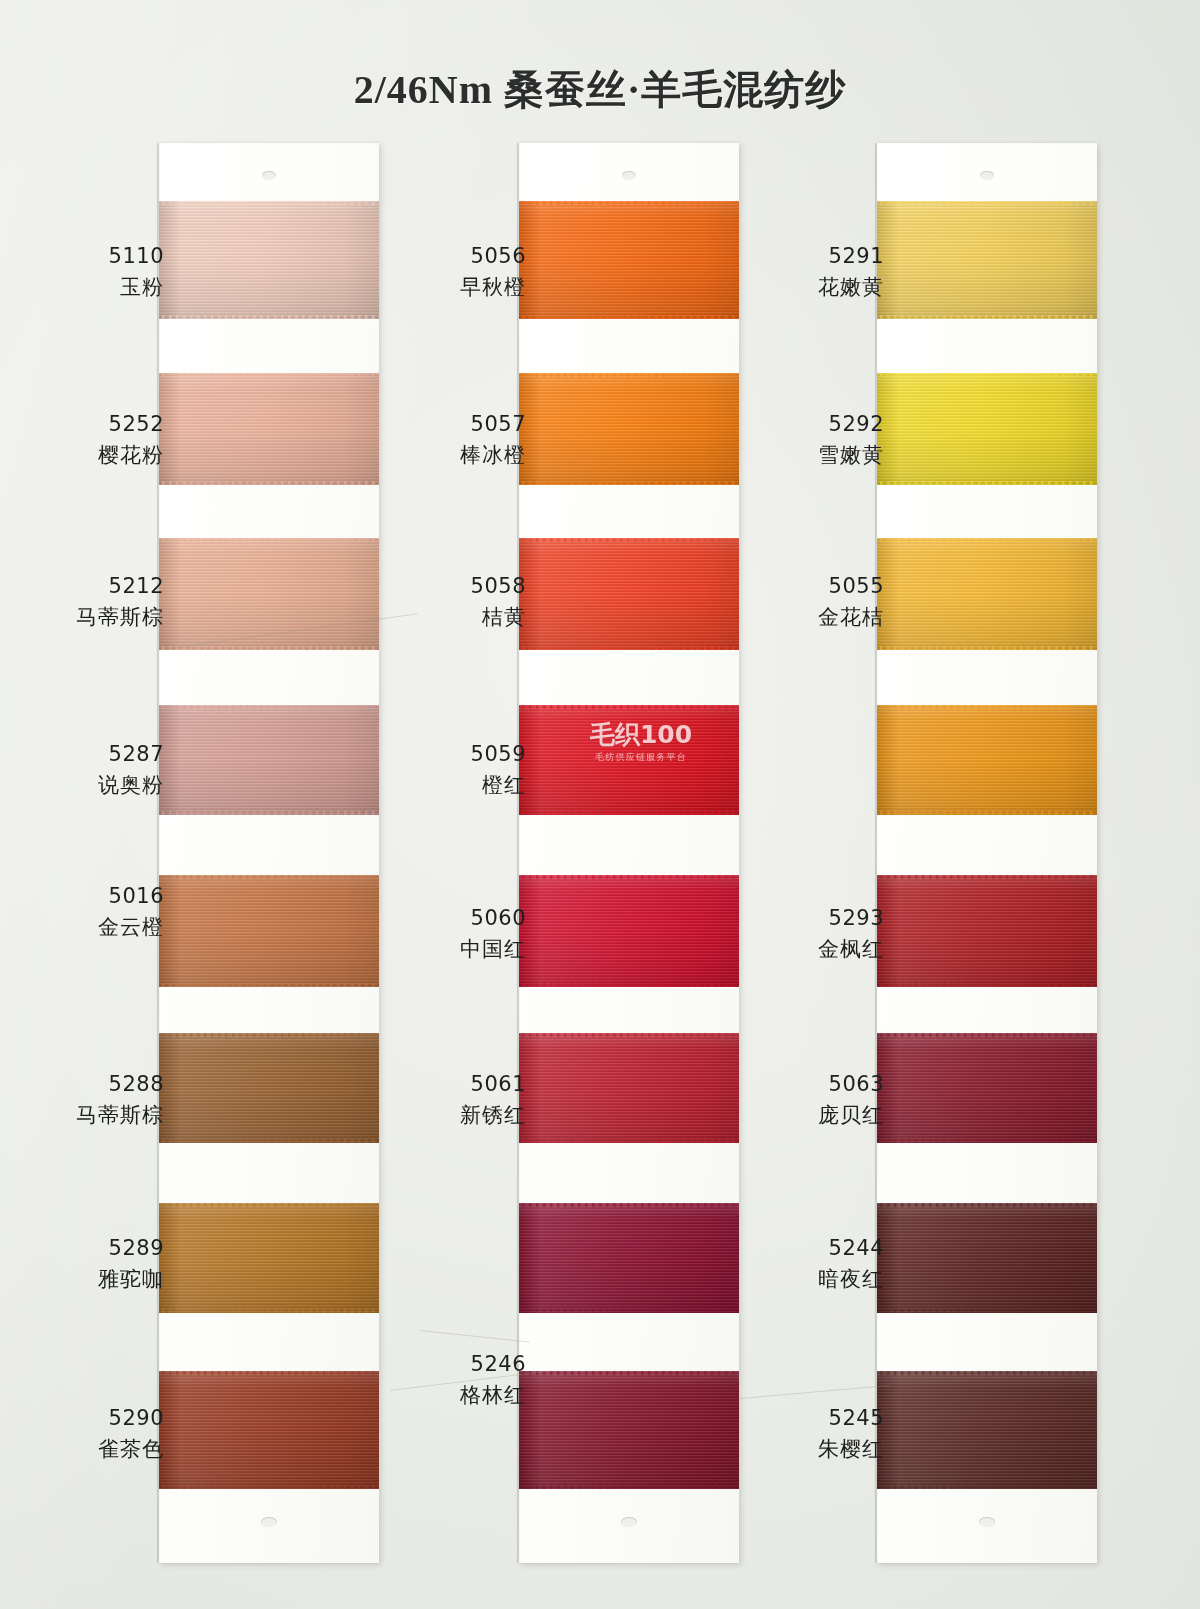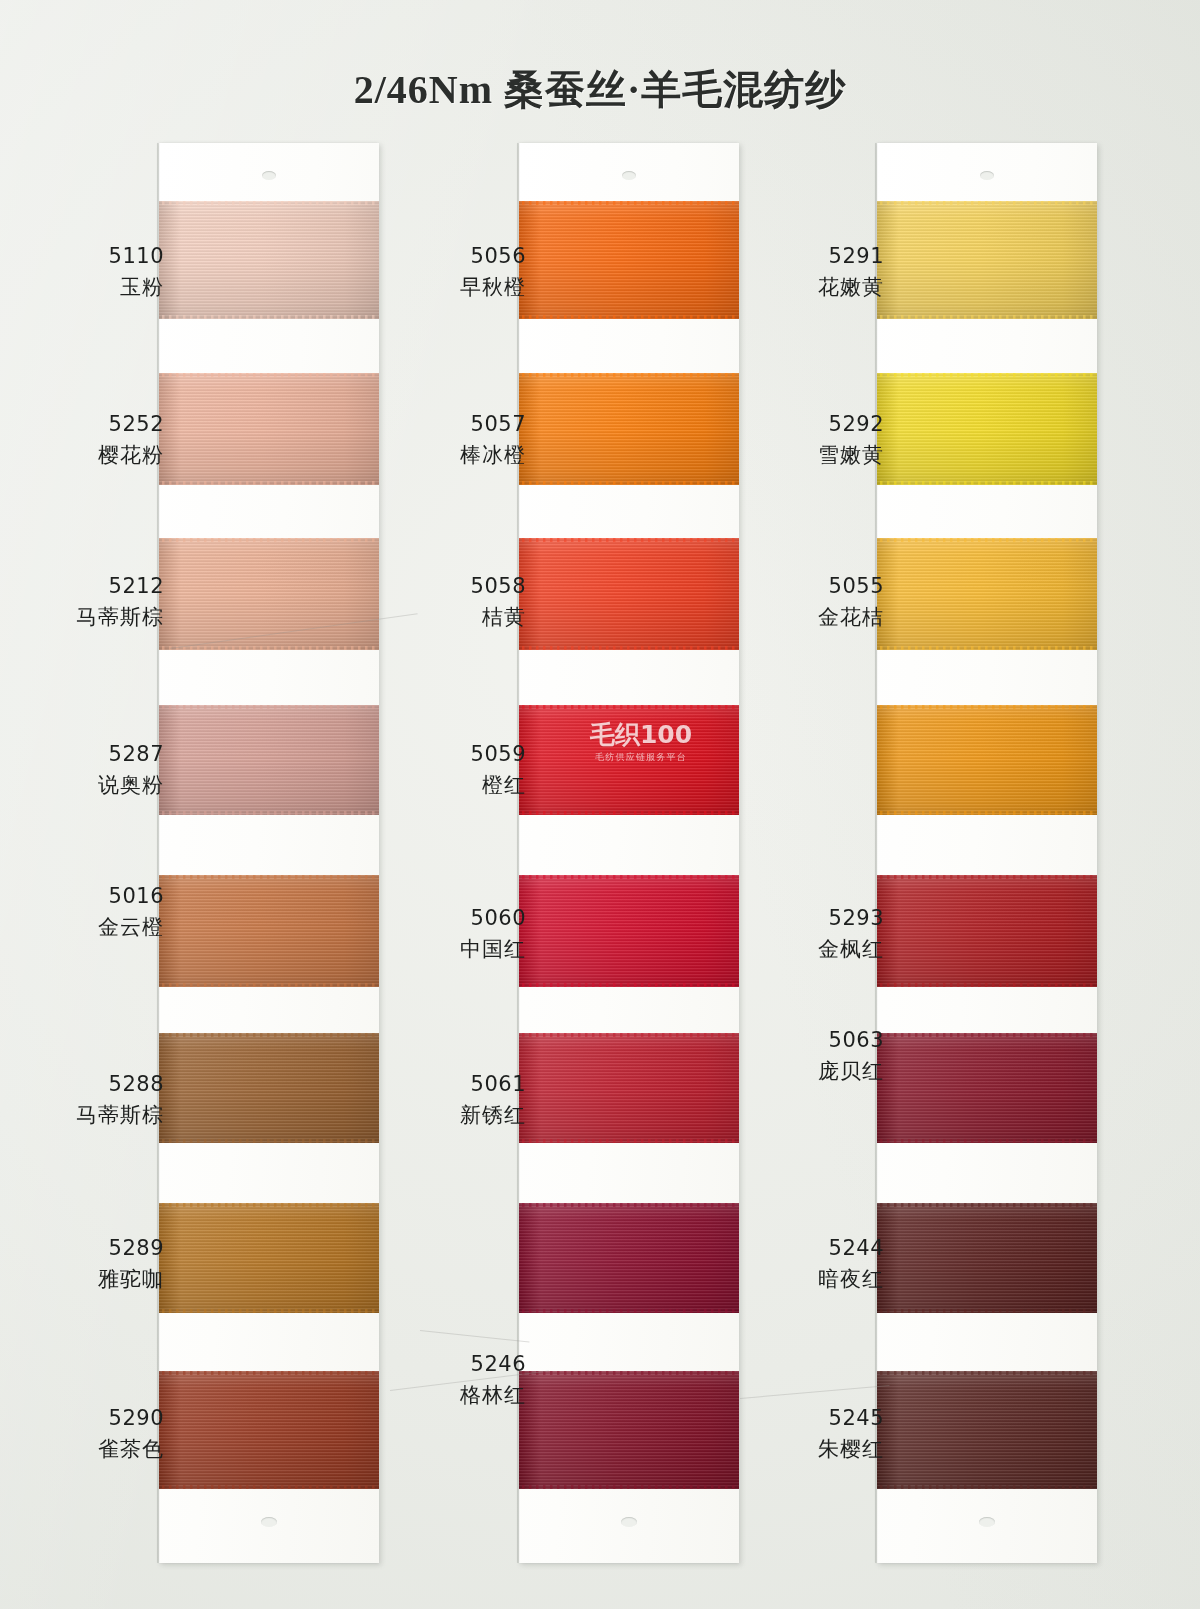--- a/index.html
+++ b/index.html
@@ -449,21 +449,21 @@
         <div class="label" style="top: 762px;">
           <div class="code">5293</div>
           <div class="name">金枫红</div>
         </div>
         <div class="swatch" style="top: 890px; height: 110px; background: rgb(138, 27, 45);">
           <div class="yarn"></div>
           <div class="yarn-side"></div>
           <div class="fuzz-top" style="background: repeating-linear-gradient(90deg, rgb(138, 27, 45) 0px, rgb(138, 27, 45) 2px, rgba(255, 255, 255, 0) 3px, rgba(255, 255, 255, 0) 7px);"></div>
           <div class="fuzz-bot" style="background: repeating-linear-gradient(90deg, rgb(138, 27, 45) 0px, rgb(138, 27, 45) 2px, rgba(255, 255, 255, 0) 3px, rgba(255, 255, 255, 0) 7px);"></div>
         </div>
-        <div class="label" style="top: 884px;">
+        <div class="label" style="top: 928px;">
           <div class="code">5063</div>
           <div class="name">庞贝红</div>
         </div>
         <div class="swatch" style="top: 1060px; height: 110px; background: rgb(93, 36, 34);">
           <div class="yarn"></div>
           <div class="yarn-side"></div>
           <div class="fuzz-top" style="background: repeating-linear-gradient(90deg, rgb(93, 36, 34) 0px, rgb(93, 36, 34) 2px, rgba(255, 255, 255, 0) 3px, rgba(255, 255, 255, 0) 7px);"></div>
           <div class="fuzz-bot" style="background: repeating-linear-gradient(90deg, rgb(93, 36, 34) 0px, rgb(93, 36, 34) 2px, rgba(255, 255, 255, 0) 3px, rgba(255, 255, 255, 0) 7px);"></div>
         </div>
         <div class="label" style="top: 1092px;">

